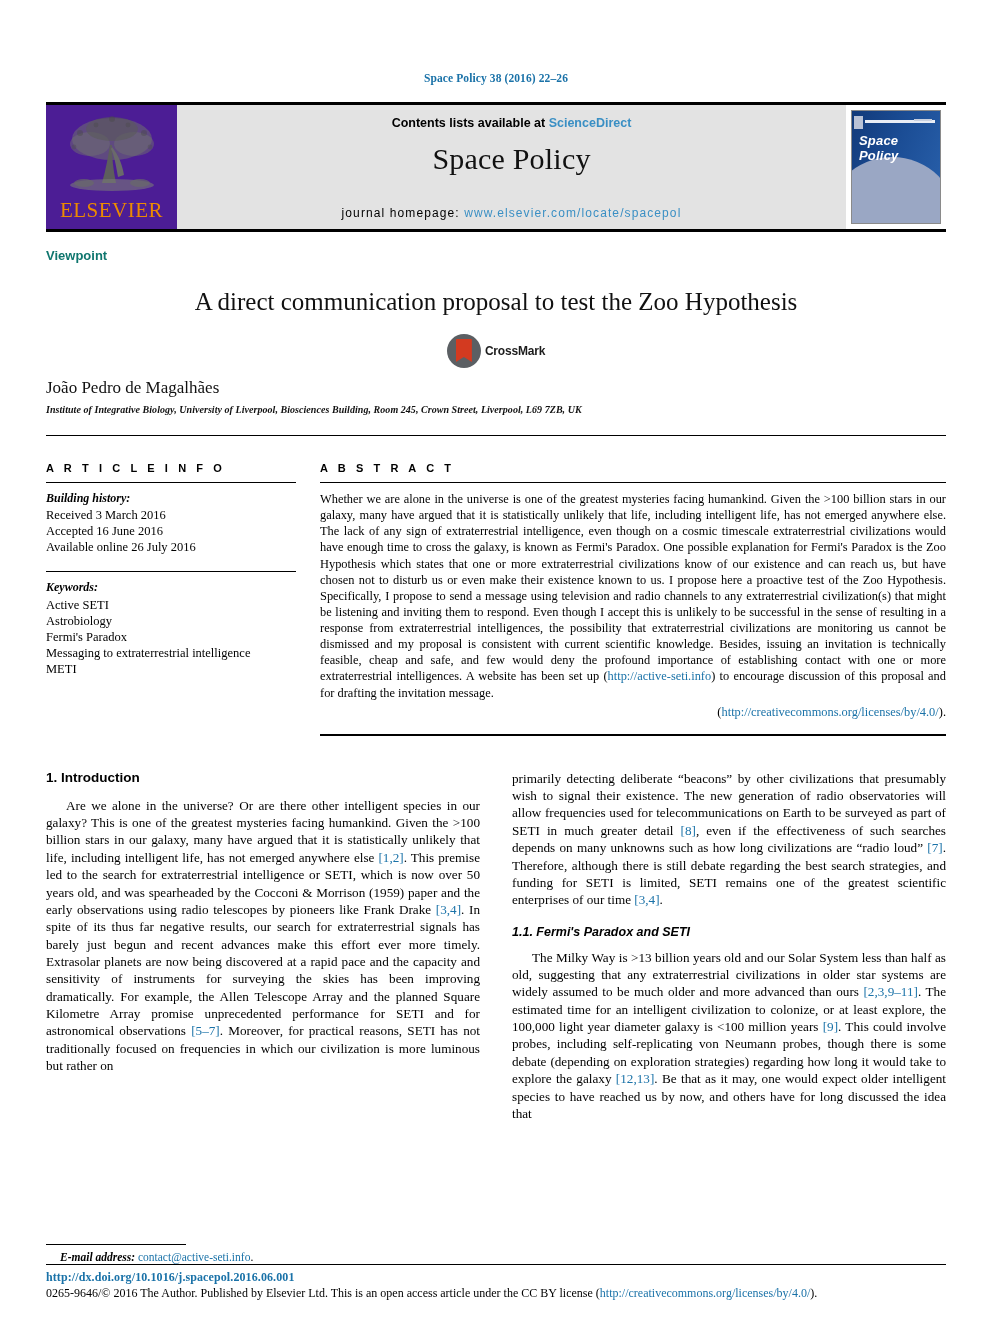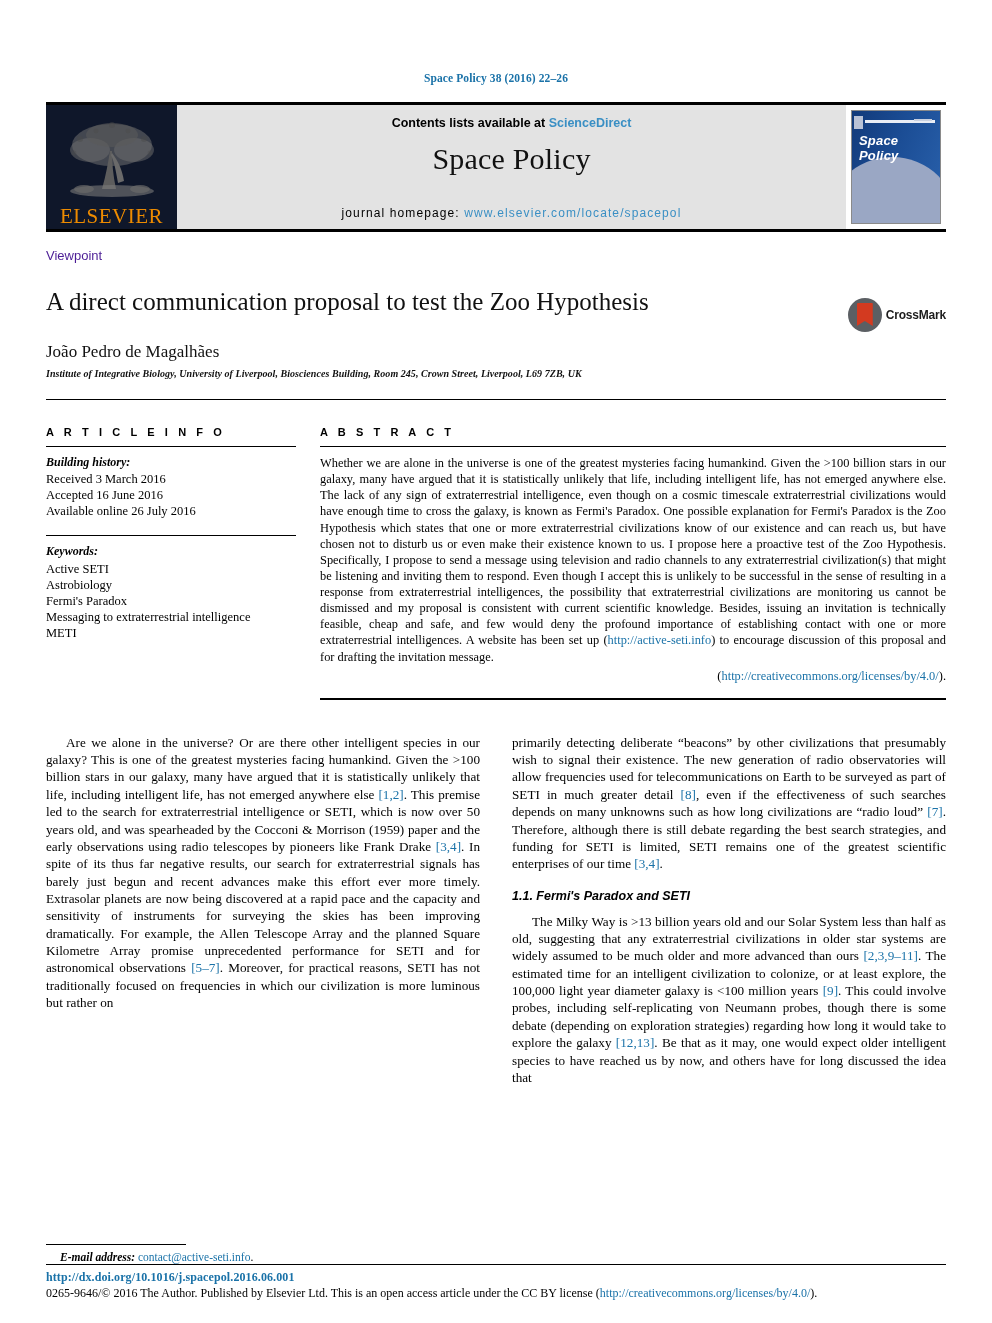--- a/index.html
+++ b/index.html
@@ -43,22 +43,22 @@
     align-items: stretch;
     height: 124px;
   }
   .elsevier-block {
     width: 131px;
     flex: 0 0 131px;
     display: flex;
     flex-direction: column;
     align-items: center;
     justify-content: flex-start;
-    padding-top: 14px;
-    background: #0f172a;
+    padding-top: 8px;
+    background: #4c1d95;
   }
   .tree-svg { display:block; }
   .elsevier-word {
     font-family: "Liberation Serif", serif;
     font-size: 21px;
     letter-spacing: 0.5px;
     color: #ed8b00;
     font-weight: normal;
     margin-top: 1px;
   }
@@ -142,28 +142,29 @@
   .cover-tiny {
     position:absolute; top:8px; right:8px;
     width: 18px; height: 2px; background:#c8d0e0;
   }
 
   
   .article-type {
     margin-top: 16px;
     font-family: "Liberation Sans", sans-serif;
     font-size: 13px;
-    font-weight: normal;
-    color: #4c1d95;
+    font-weight: bold;
+    color: #0f766e;
   }
   .title-row {
     display: flex;
-    align-items: flex-end;
+    align-items: center;
     justify-content: space-between;
     margin-top: 8px;
+    flex-direction: column;
   }
   .article-title {
     font-family: "Liberation Serif", serif;
     font-size: 25px;
     line-height: 1.1;
     font-weight: normal;
     color: #111;
     max-width: 760px;
   }
   .crossmark {
@@ -435,20 +436,21 @@
       <div class="sec-label">A B S T R A C T</div>
       <div class="rule-under"></div>
       <div class="abstract-body"><span>Whether we are alone in the universe is one of the greatest mysteries facing humankind. Given the &gt;100 billion stars in our galaxy, many have argued that it is statistically unlikely that life, including intelligent life, has not emerged anywhere else. The lack of any sign of extraterrestrial intelligence, even though on a cosmic timescale extraterrestrial civilizations would have enough time to cross the galaxy, is known as Fermi's Paradox. One possible explanation for Fermi's Paradox is the Zoo Hypothesis which states that one or more extraterrestrial civilizations know of our existence and can reach us, but have chosen not to disturb us or even make their existence known to us. I propose here a proactive test of the Zoo Hypothesis. Specifically, I propose to send a message using television and radio channels to any extraterrestrial civilization(s) that might be listening and inviting them to respond. Even though I accept this is unlikely to be successful in the sense of resulting in a response from extraterrestrial intelligences, the possibility that extraterrestrial civilizations are monitoring us cannot be dismissed and my proposal is consistent with current scientific knowledge. Besides, issuing an invitation is technically feasible, cheap and safe, and few would deny the profound importance of establishing contact with one or more extraterrestrial intelligences. A website has been set up (</span><span class="link">http://active-seti.info</span><span>) to encourage discussion of this proposal and for drafting the invitation message.</span></div>
       <div class="abstract-copy"><span>(</span><span class="link">http://creativecommons.org/licenses/by/4.0/</span><span>).</span></div>
       <div class="post-abstract-rule"></div>
     </div>
   </div>
 
   <div class="body-cols">
     <div class="body-col">
+      <div class="h1">1. Introduction</div>
       <p class="body-p indent"><span>Are we alone in the universe? Or are there other intelligent species in our galaxy? This is one of the greatest mysteries facing humankind. Given the &gt;100 billion stars in our galaxy, many have argued that it is statistically unlikely that life, including intelligent life, has not emerged anywhere else </span><span class="ref">[1,2]</span><span>. This premise led to the search for extraterrestrial intelligence or SETI, which is now over 50 years old, and was spearheaded by the Cocconi &amp; Morrison (1959) paper and the early observations using radio telescopes by pioneers like Frank Drake </span><span class="ref">[3,4]</span><span>. In spite of its thus far negative results, our search for extraterrestrial signals has barely just begun and recent advances make this effort ever more timely. Extrasolar planets are now being discovered at a rapid pace and the capacity and sensitivity of instruments for surveying the skies has been improving dramatically. For example, the Allen Telescope Array and the planned Square Kilometre Array promise unprecedented performance for SETI and for astronomical observations </span><span class="ref">[5–7]</span><span>. Moreover, for practical reasons, SETI has not traditionally focused on frequencies in which our civilization is more luminous but rather on</span></p>
     </div>
     <div class="body-col">
       <p class="body-p"><span>primarily detecting deliberate “beacons” by other civilizations that presumably wish to signal their existence. The new generation of radio observatories will allow frequencies used for telecommunications on Earth to be surveyed as part of SETI in much greater detail </span><span class="ref">[8]</span><span>, even if the effectiveness of such searches depends on many unknowns such as how long civilizations are “radio loud” </span><span class="ref">[7]</span><span>. Therefore, although there is still debate regarding the best search strategies, and funding for SETI is limited, SETI remains one of the greatest scientific enterprises of our time </span><span class="ref">[3,4]</span><span>.</span></p>
       <div class="h2">1.1. Fermi's Paradox and SETI</div>
       <p class="body-p indent"><span>The Milky Way is &gt;13 billion years old and our Solar System less than half as old, suggesting that any extraterrestrial civilizations in older star systems are widely assumed to be much older and more advanced than ours </span><span class="ref">[2,3,9–11]</span><span>. The estimated time for an intelligent civilization to colonize, or at least explore, the 100,000 light year diameter galaxy is &lt;100 million years </span><span class="ref">[9]</span><span>. This could involve probes, including self-replicating von Neumann probes, though there is some debate (depending on exploration strategies) regarding how long it would take to explore the galaxy </span><span class="ref">[12,13]</span><span>. Be that as it may, one would expect older intelligent species to have reached us by now, and others have for long discussed the idea that</span></p>
     </div>
   </div>
 
   <div class="footnote-zone">

